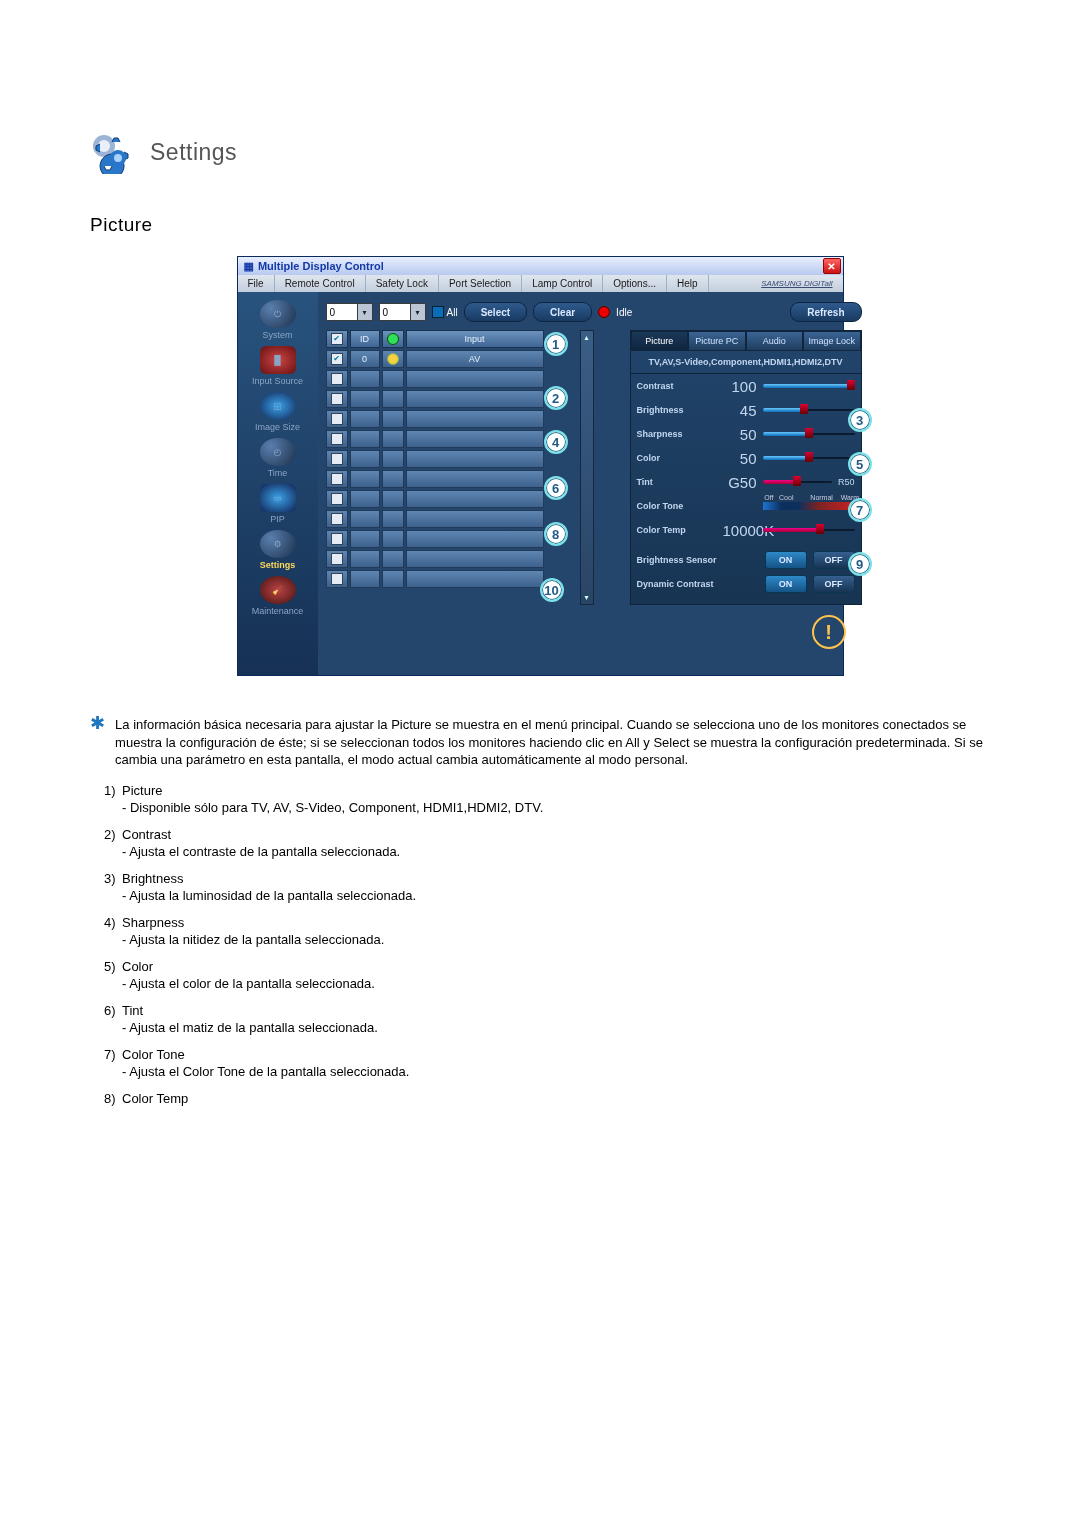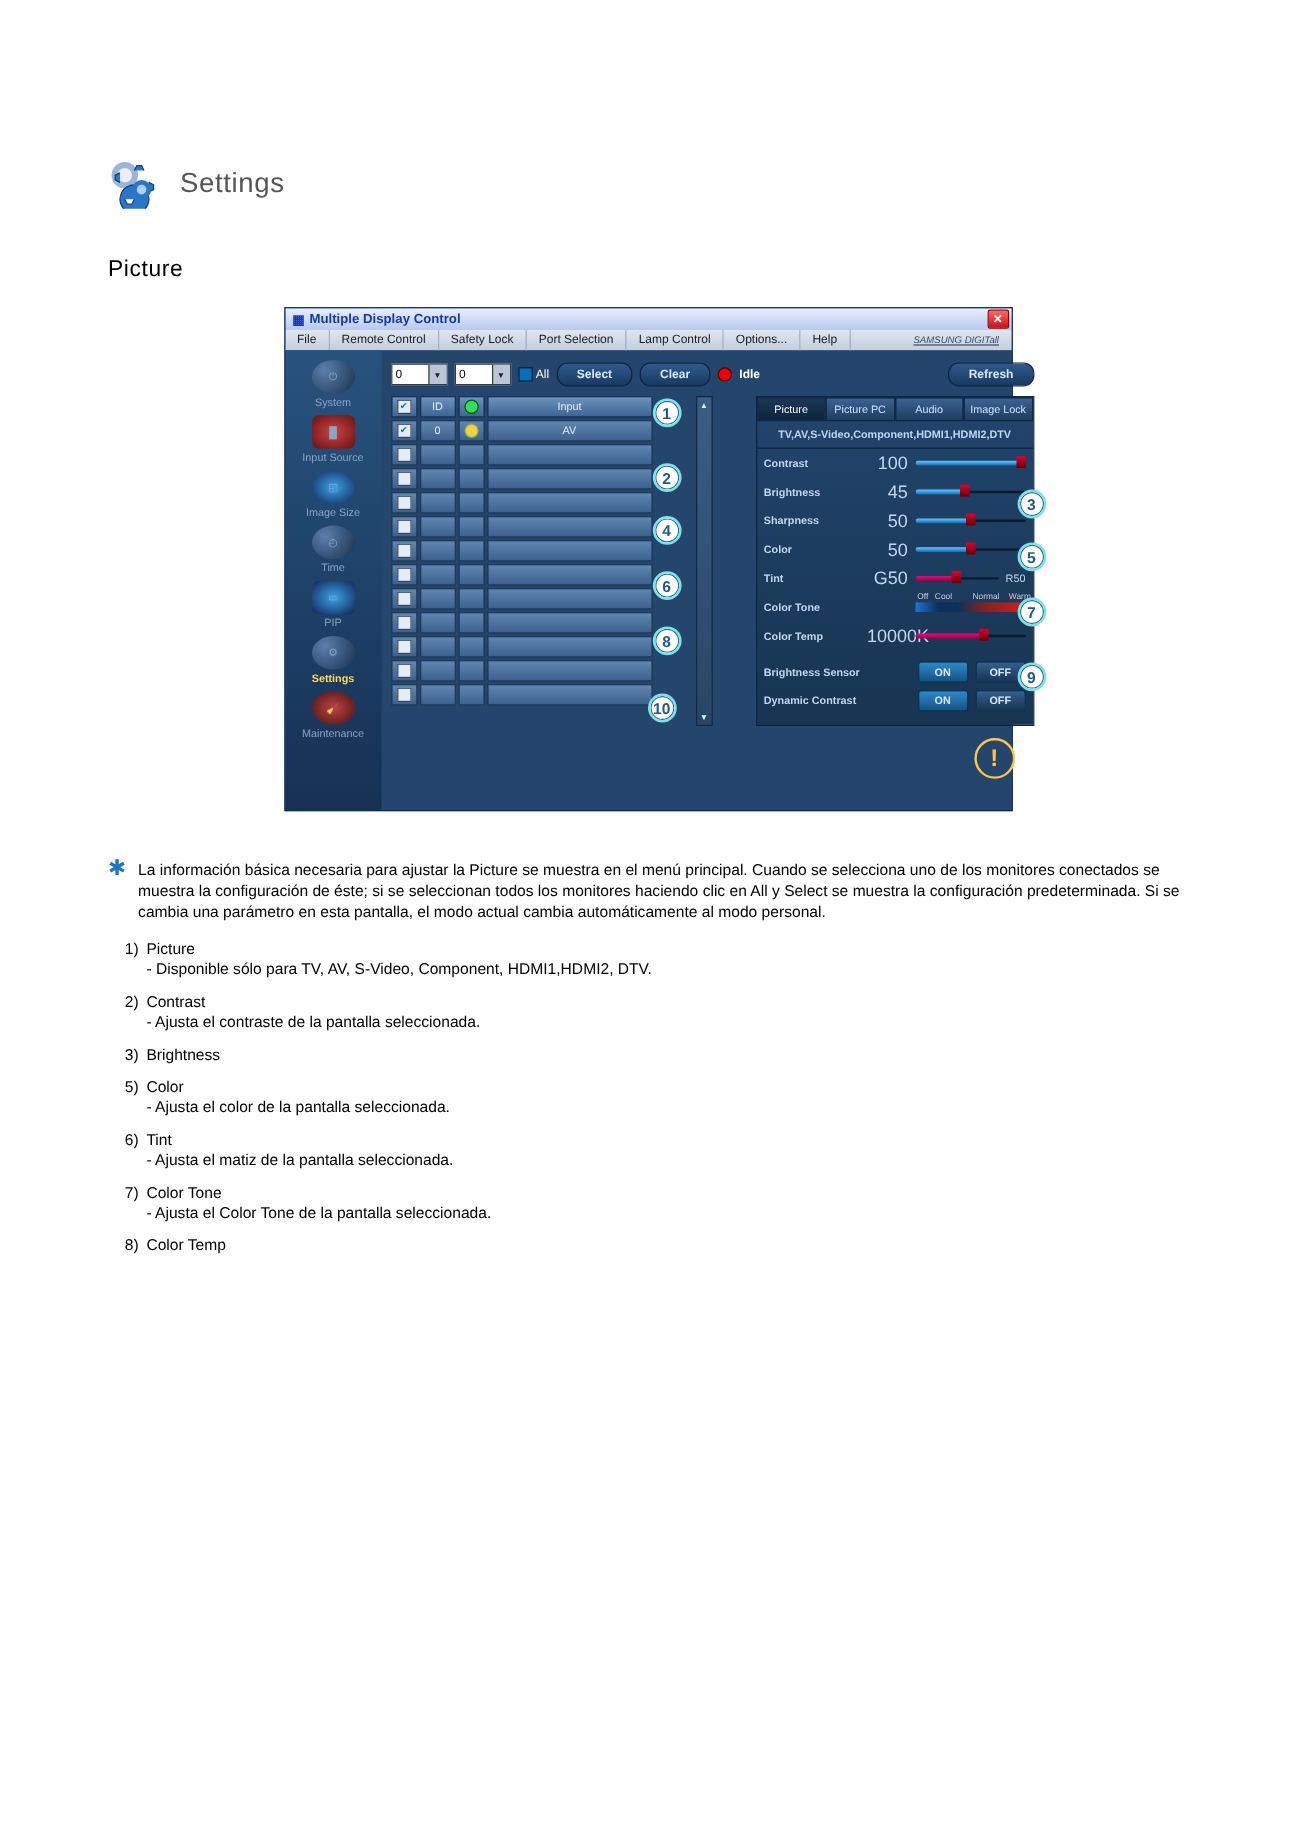--- a/index.html
+++ b/index.html
@@ -142,21 +142,21 @@
     padding:0 16px;
     border-radius:9px;
     background: linear-gradient(#2f5a8d,#183a61);
     border:1px solid #0e2441;
     color:#d9e8ff;
     font-size:10px;
     font-weight: bold;
     display:flex; align-items:center; justify-content:center;
   }
   .idle { width:10px; height:10px; border-radius:50%; background:#e00; border:1px solid #500; }
-  .toolbar .idle-lbl { color:#fff; font-size:10px; font-weight:bold; }
+  .toolbar .idle-lbl { color:#fff; font-size:10px; font-weight:normal; }
 
   .content-row { display:flex; gap:4px; }
   .grid-col { width:218px; }
   .grid-head {
     display:flex; gap:2px; margin-bottom:2px;
   }
   .gh {
     height:16px;
     background: linear-gradient(#6c93bd,#3e6594);
     border:1px solid #1c3350;
@@ -584,19 +584,20 @@
   </div>
 
   <div class="star-note">
     <span class="star">✱</span>
     <span class="note-text">La información básica necesaria para ajustar la Picture se muestra en el menú principal. Cuando se selecciona uno de los monitores conectados se muestra la configuración de éste; si se seleccionan todos los monitores haciendo clic en All y Select se muestra la configuración predeterminada. Si se cambia una parámetro en esta pantalla, el modo actual cambia automáticamente al modo personal.</span>
   </div>
 
   <ol class="defs" id="defs-list">
       <li><span class="dnum">1)</span><span>Picture</span><span class="ddesc">- Disponible sólo para TV, AV, S-Video, Component, HDMI1,HDMI2, DTV.</span></li>
       <li><span class="dnum">2)</span><span>Contrast</span><span class="ddesc">- Ajusta el contraste de la pantalla seleccionada.</span></li>
-      <li><span class="dnum">3)</span><span>Brightness</span></li>
+      <li><span class="dnum">3)</span><span>Brightness</span><span class="ddesc">- Ajusta la luminosidad de la pantalla seleccionada.</span></li>
+      <li><span class="dnum">4)</span><span>Sharpness</span><span class="ddesc">- Ajusta la nitidez de la pantalla seleccionada.</span></li>
       <li><span class="dnum">5)</span><span>Color</span><span class="ddesc">- Ajusta el color de la pantalla seleccionada.</span></li>
       <li><span class="dnum">6)</span><span>Tint</span><span class="ddesc">- Ajusta el matiz de la pantalla seleccionada.</span></li>
       <li><span class="dnum">7)</span><span>Color Tone</span><span class="ddesc">- Ajusta el Color Tone de la pantalla seleccionada.</span></li>
       <li><span class="dnum">8)</span><span>Color Temp</span><span class="ddesc"></span></li>
     </ol>
 </div>
 
 </body></html>

